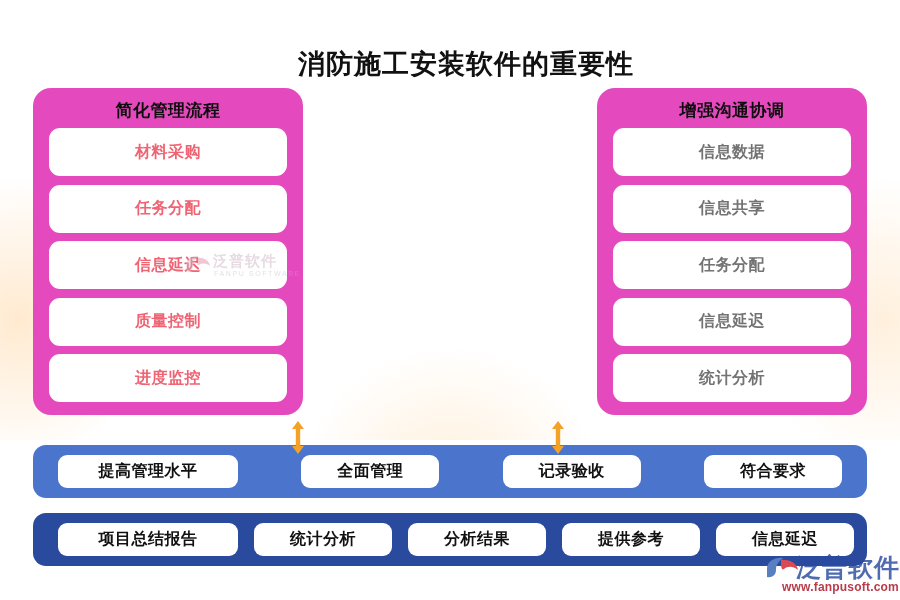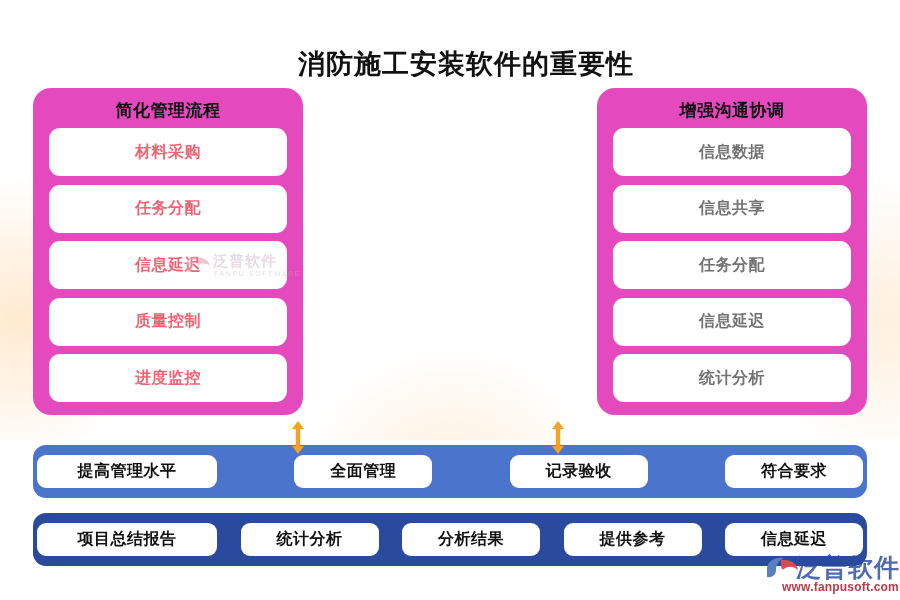--- a/index.html
+++ b/index.html
@@ -113,21 +113,21 @@
   .blue-bar {
     position: absolute;
     left: 33px;
     width: 834px;
     height: 53px;
     border-radius: 13px;
     box-sizing: border-box;
     display: flex;
     align-items: center;
     justify-content: space-between;
-    padding: 0 4px;
+    padding: 0 25px;
   }
   .blue-bar.bar1 {
     top: 445px;
     background: #4b74cd;
   }
   .blue-bar.bar2 {
     top: 513px;
     background: #2a4a9e;
     gap: 16px;
   }

